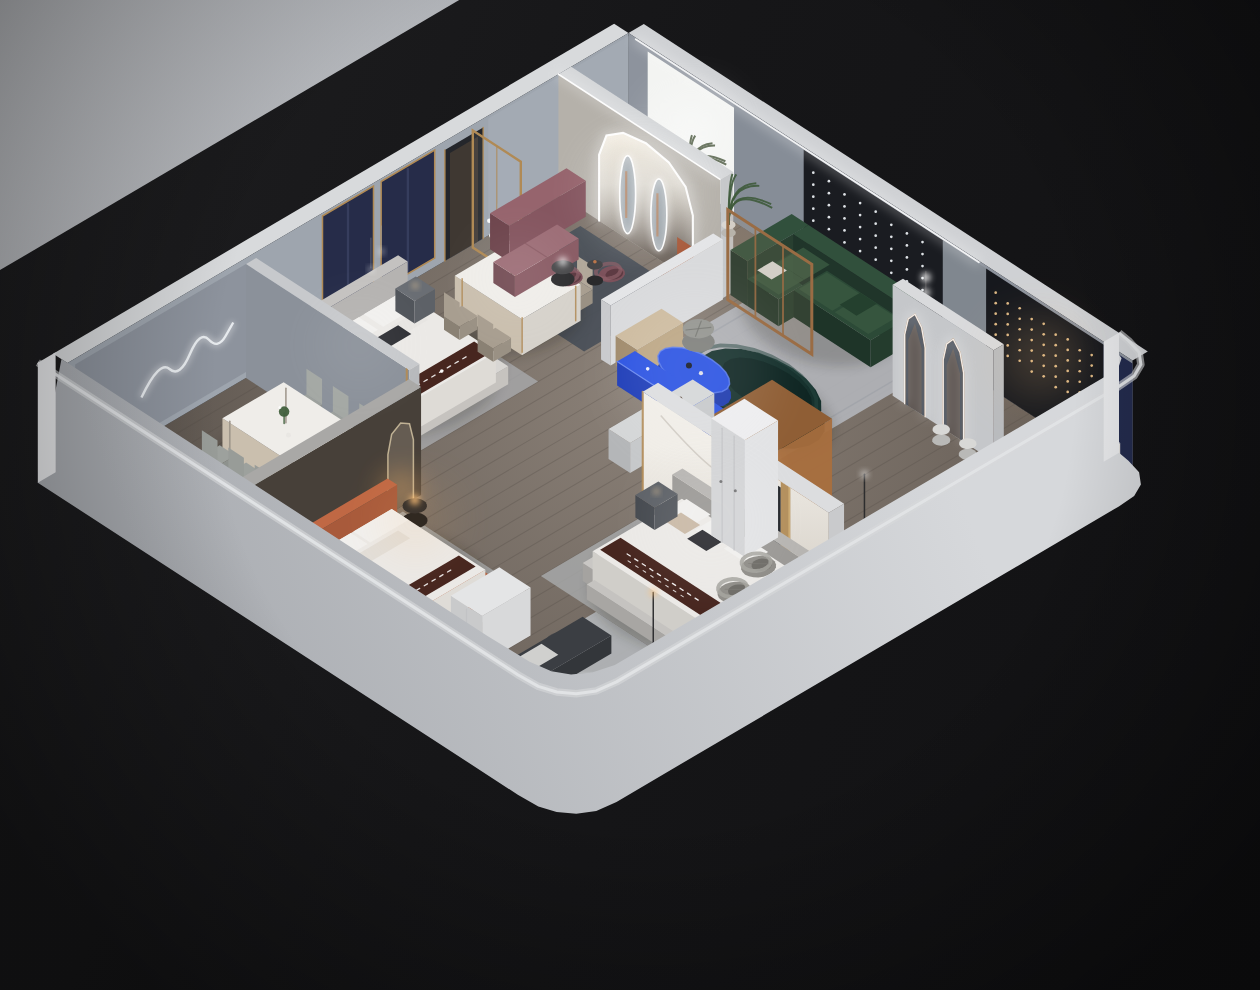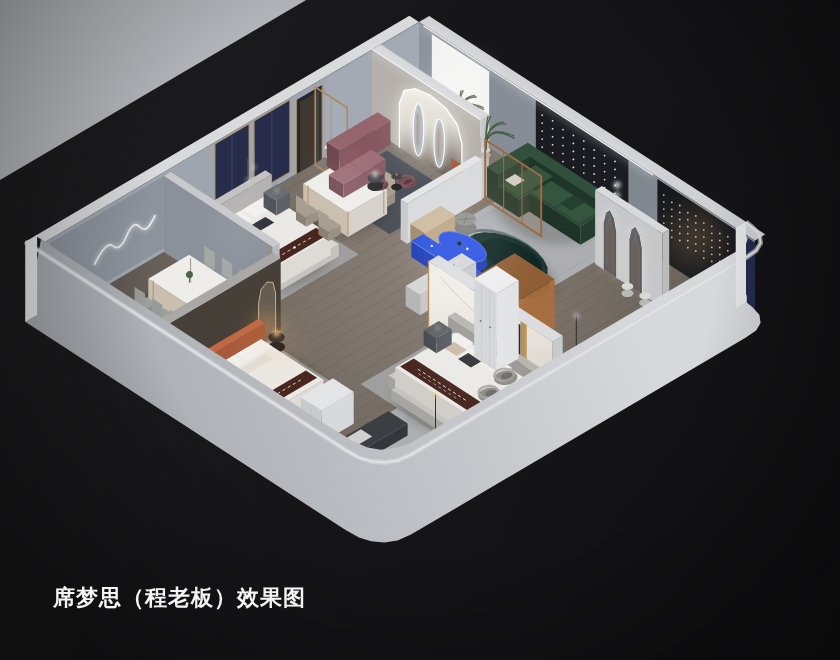--- a/index.html
+++ b/index.html
@@ -781,14 +781,13 @@
         <polygon points="25.2,321.8 345.2,529.8 358.9,537.6 371.1,541.3 384.2,542.5 397.5,540.6 411.0,534.6 745.9,337.6 756.1,330.6 760.6,323.0 759.4,314.8 752.3,307.1 746.0,301.9 746.0,221.9 739.0,230.0 743.8,233.1 747.7,238.8 745.7,244.9 736.3,251.4 409.9,443.4 394.8,448.3 380.7,449.7 367.6,447.5 353.1,441.2 325.0,424.0 41.0,239.4" fill="url(#owG)"></polygon>
         <path d="M25.2,241.8L345.2,449.8L358.9,457.6L371.1,461.3L384.2,462.5L397.5,460.6L411.0,454.6L745.9,257.6L756.1,250.6L760.6,243.0L759.4,234.8L752.3,227.1L746.0,221.9" stroke="#d7d9db" stroke-width="5" fill="none" opacity="0.6" stroke-linejoin="round"></path>
         <path d="M25.2,241.8L345.2,449.8L358.9,457.6L371.1,461.3L384.2,462.5L397.5,460.6L411.0,454.6L745.9,257.6L756.1,250.6L760.6,243.0L759.4,234.8L752.3,227.1L746.0,221.9" stroke="#e2e4e6" stroke-width="2" fill="none" opacity="0.95" stroke-linejoin="round"></path>
         <polygon points="746.0,221.9 735.8,227.9 735.8,307.9 746.0,301.9" fill="#e6e7e9"></polygon>
         <polygon points="25.2,241.8 37.1,234.8 37.1,314.8 25.2,321.8" fill="#e9eaec"></polygon>
       </g>
       <g>
         <rect x="0" y="0" width="840" height="660" fill="url(#vig)" pointer-events="none"></rect>
       </g>
     </svg>
-  <div class="caption" style="color: rgb(244, 244, 244);">席梦思（程老板）效果图</div>
 </div>
 
 </body></html>

